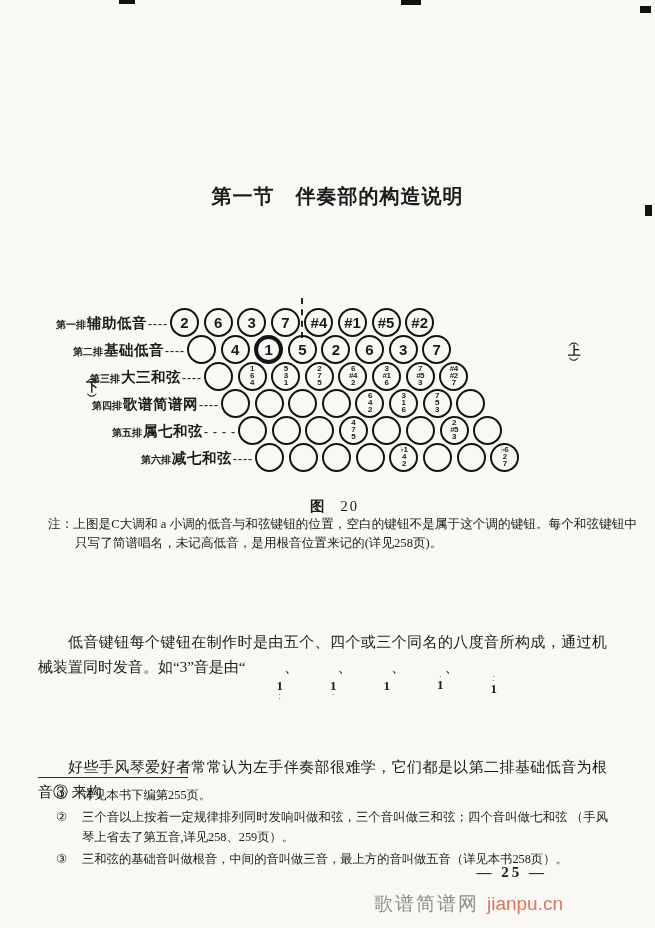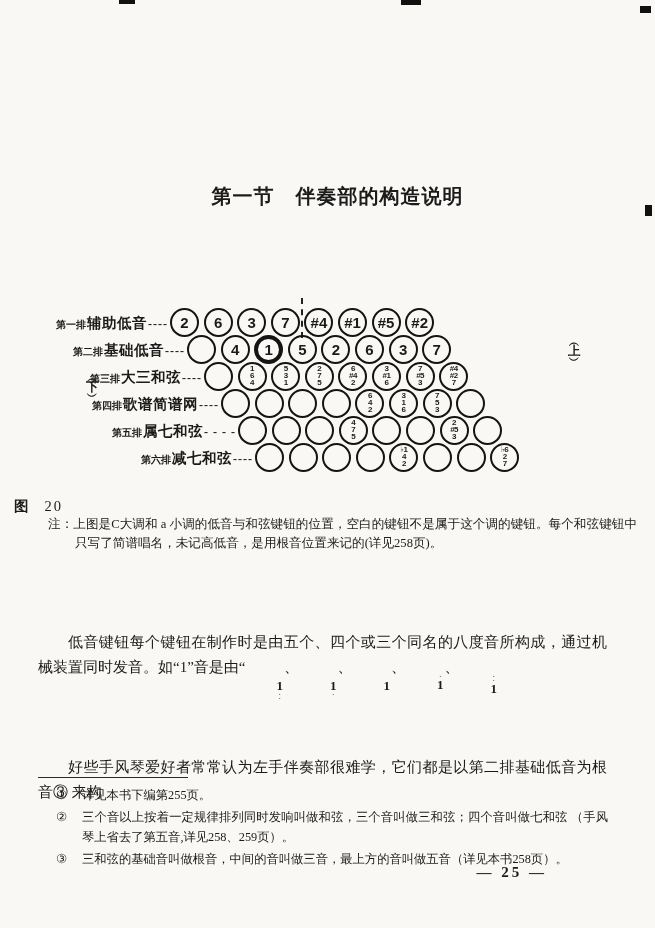--- a/index.html
+++ b/index.html
@@ -51,21 +51,21 @@
   }
   .row-prefix{font-size:10px;font-weight:bold;margin-right:1px;}
   .row-name{font-size:14.5px;font-weight:bold;letter-spacing:0.5px;}
   .row-dashes{font-size:12px;font-weight:bold;letter-spacing:1px;margin-left:1px;}
   .dir-marker{
     position:absolute;display:flex;flex-direction:column;align-items:center;
     font-size:12.5px;font-weight:bold;line-height:10px;
   }
   .dir-marker .paren{font-size:11px;line-height:8px;}
   .fig-caption{
-    position:absolute;top:497px;left:0;width:655px;
+    position:absolute;top:497px;left:0;width:655px;text-align:center;
     font-size:14.5px;padding-left:14px;box-sizing:border-box;letter-spacing:2px;
   }
   .fig-caption .cap-label{font-weight:bold;margin-right:14px;}
   .note-par{
     position:absolute;left:48px;top:515px;width:562px;
     font-size:12.6px;line-height:19px;text-align:justify;
     padding-left:27px;text-indent:-27px;
   }
   .fn-rule{position:absolute;left:38px;top:777px;width:150px;border-top:1.5px solid #2a2a2a;}
   .footnotes{position:absolute;left:56px;top:785px;width:552px;font-size:12.3px;line-height:20.5px;}
@@ -266,21 +266,21 @@
   <div class="fig-caption">
     <span class="cap-label">图</span><span>20</span>
   </div>
 
   <div class="note-par">
     <span>注：</span><span>上图是C大调和 a 小调的低音与和弦键钮的位置，空白的键钮不是属于这个调的键钮。每个和弦键钮中只写了简谱唱名，未记高低音，是用根音位置来记的(详见258页)。</span>
   </div>
 
 
   <div class="body-par indent p3">
-    <span>低音键钮每个键钮在制作时是由五个、四个或三个同名的八度音所构成，通过机械装置同时发音。如“1”音是由“</span><span><span class="jnote">
+    <span>低音键钮每个键钮在制作时是由五个、四个或三个同名的八度音所构成，通过机械装置同时发音。如“3”音是由“</span><span><span class="jnote">
           <span class="pad"></span>
           <span class="dig">1</span>
           <span class="dot">·</span>
           <span class="dot">·</span>
         </span>、<span class="jnote">
           <span class="pad"></span>
           <span class="dig">1</span>
           <span class="dot">·</span>
         </span>、<span class="jnote">
           <span class="pad"></span>
@@ -311,14 +311,17 @@
         <span class="fn-text">三个音以上按着一定规律排列同时发响叫做和弦，三个音叫做三和弦；四个音叫做七和弦 （手风琴上省去了第五音,详见258、259页）。</span>
       </div>
       <div class="fn-item">
         <span class="fn-marker">③</span>
         <span class="fn-text">三和弦的基础音叫做根音，中间的音叫做三音，最上方的音叫做五音（详见本书258页）。</span>
       </div>
     </div>
 
   <div class="page-number">— 25 —</div>
 
+  <div class="watermark">
+    <span class="wm-site">歌谱简谱网</span><span class="wm-url">jianpu.cn</span>
+  </div>
 
 </div>
 
 </body></html>

